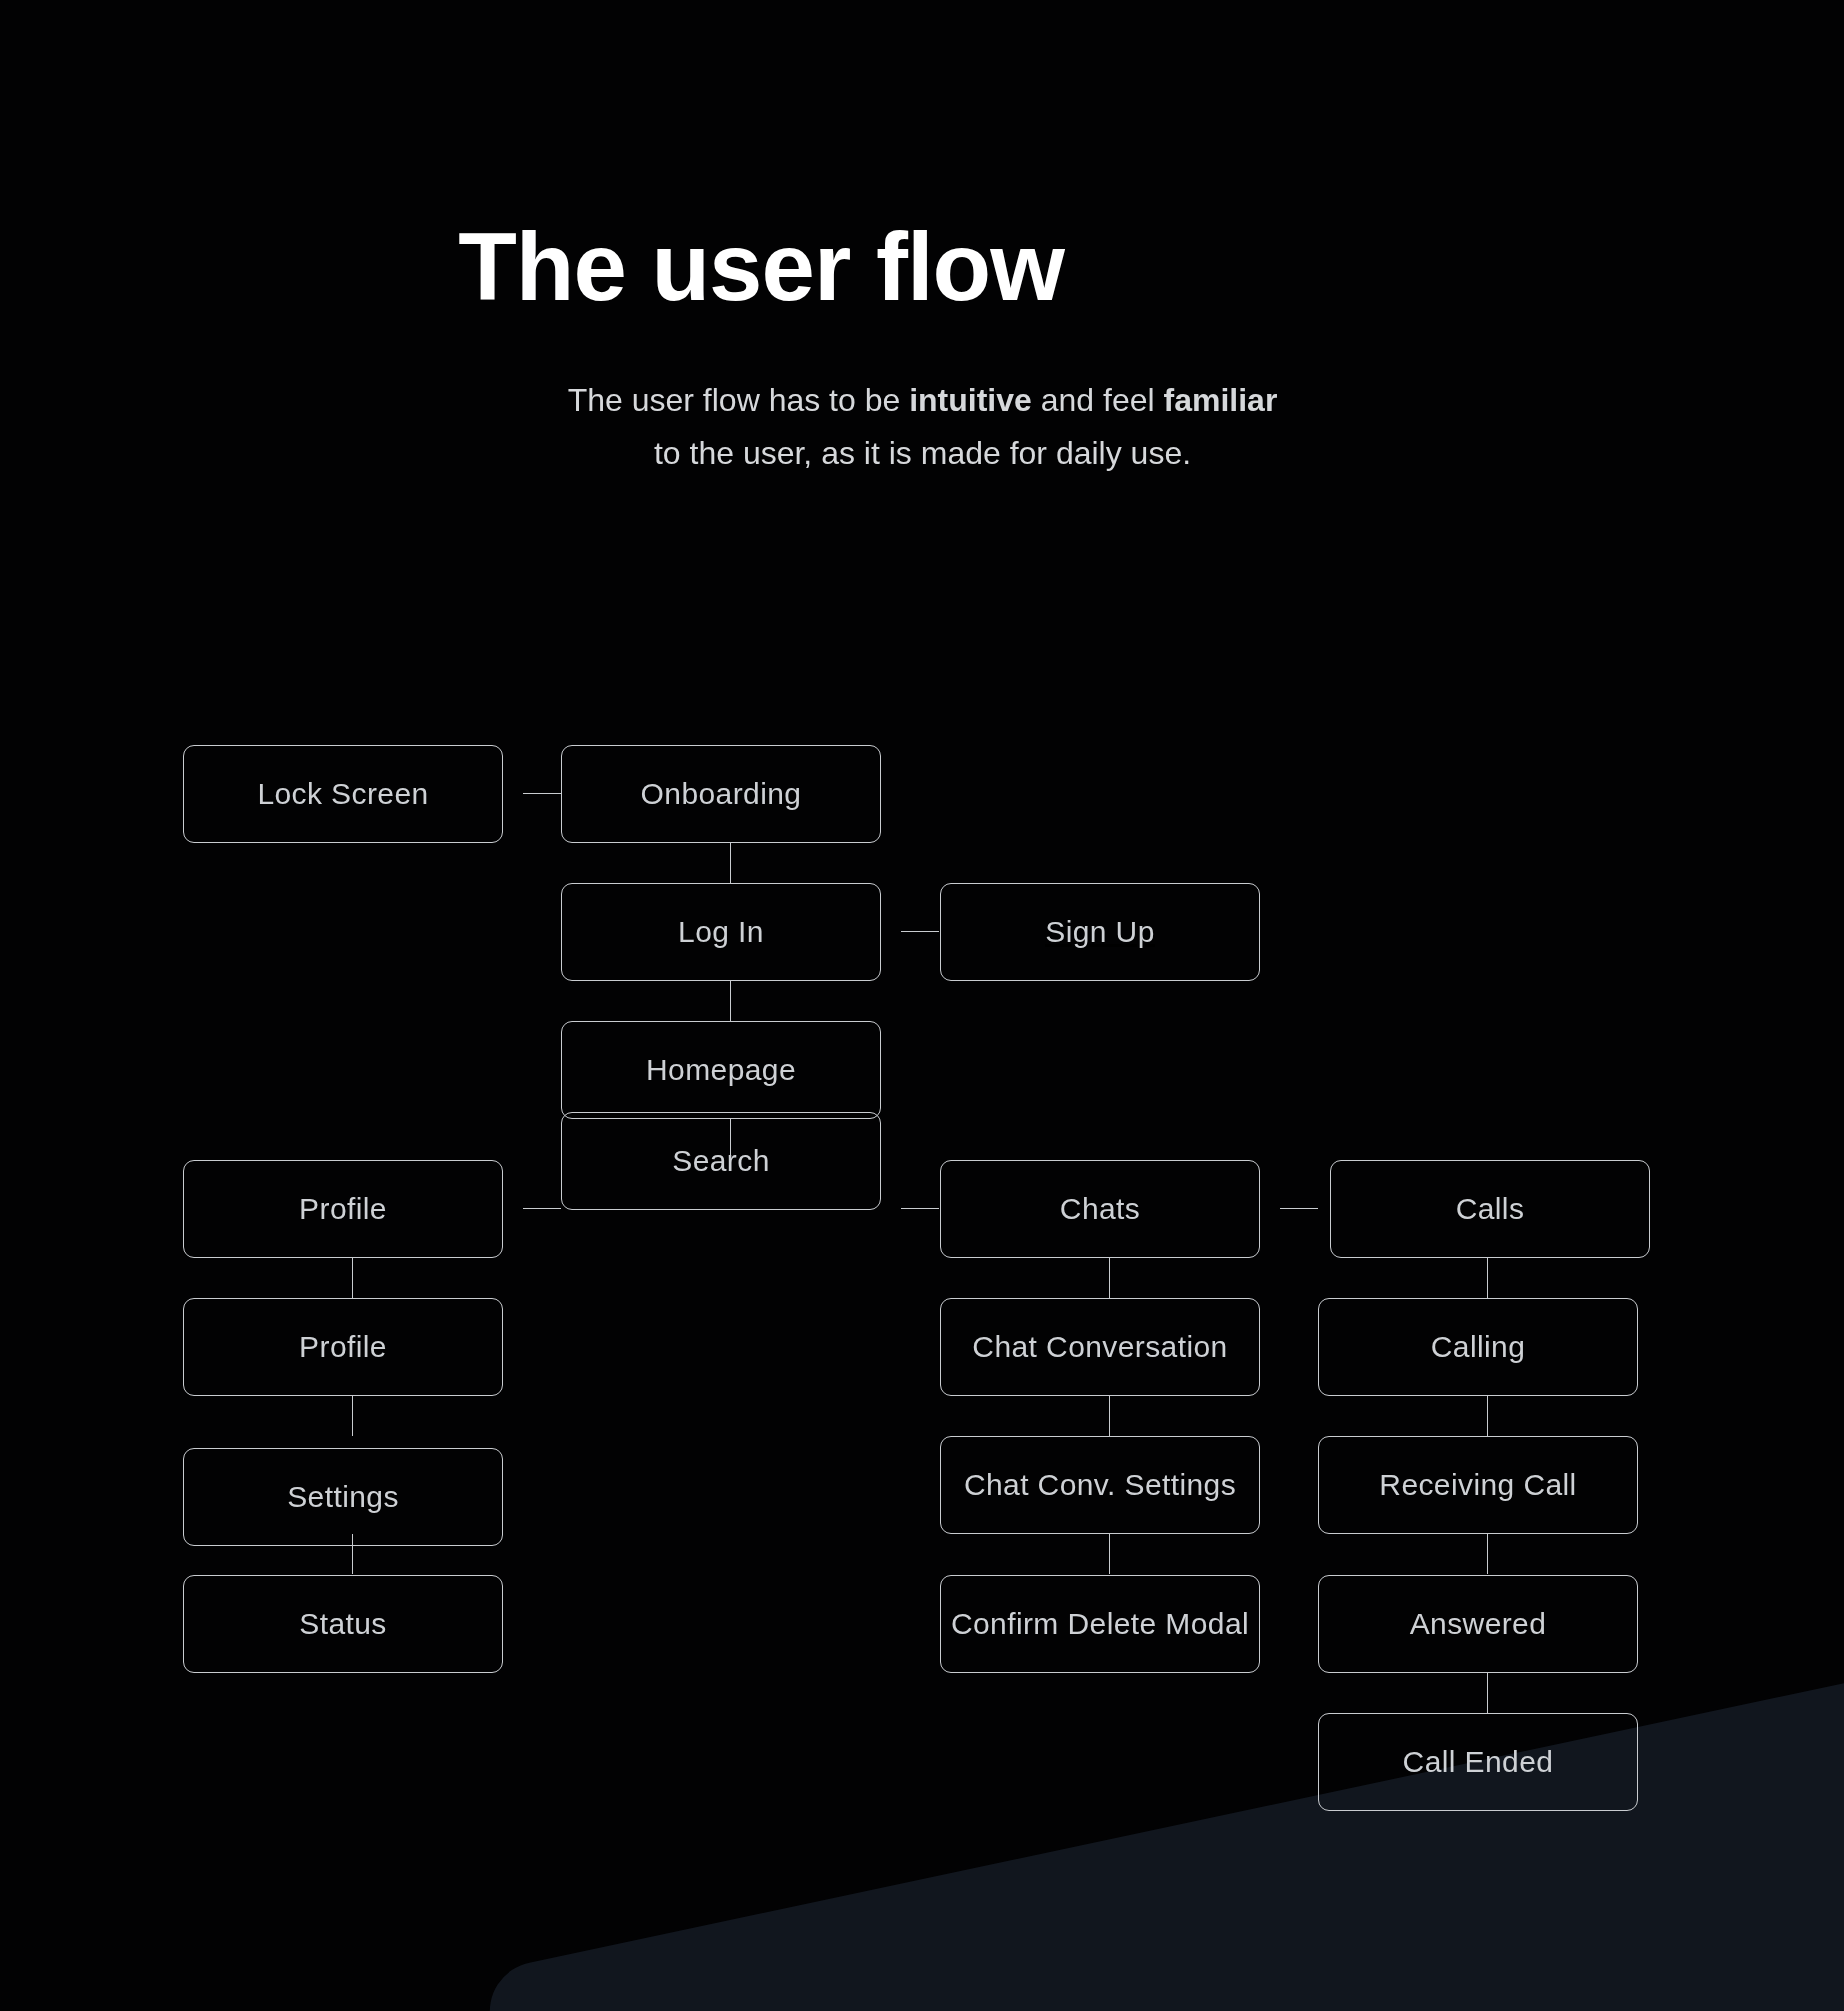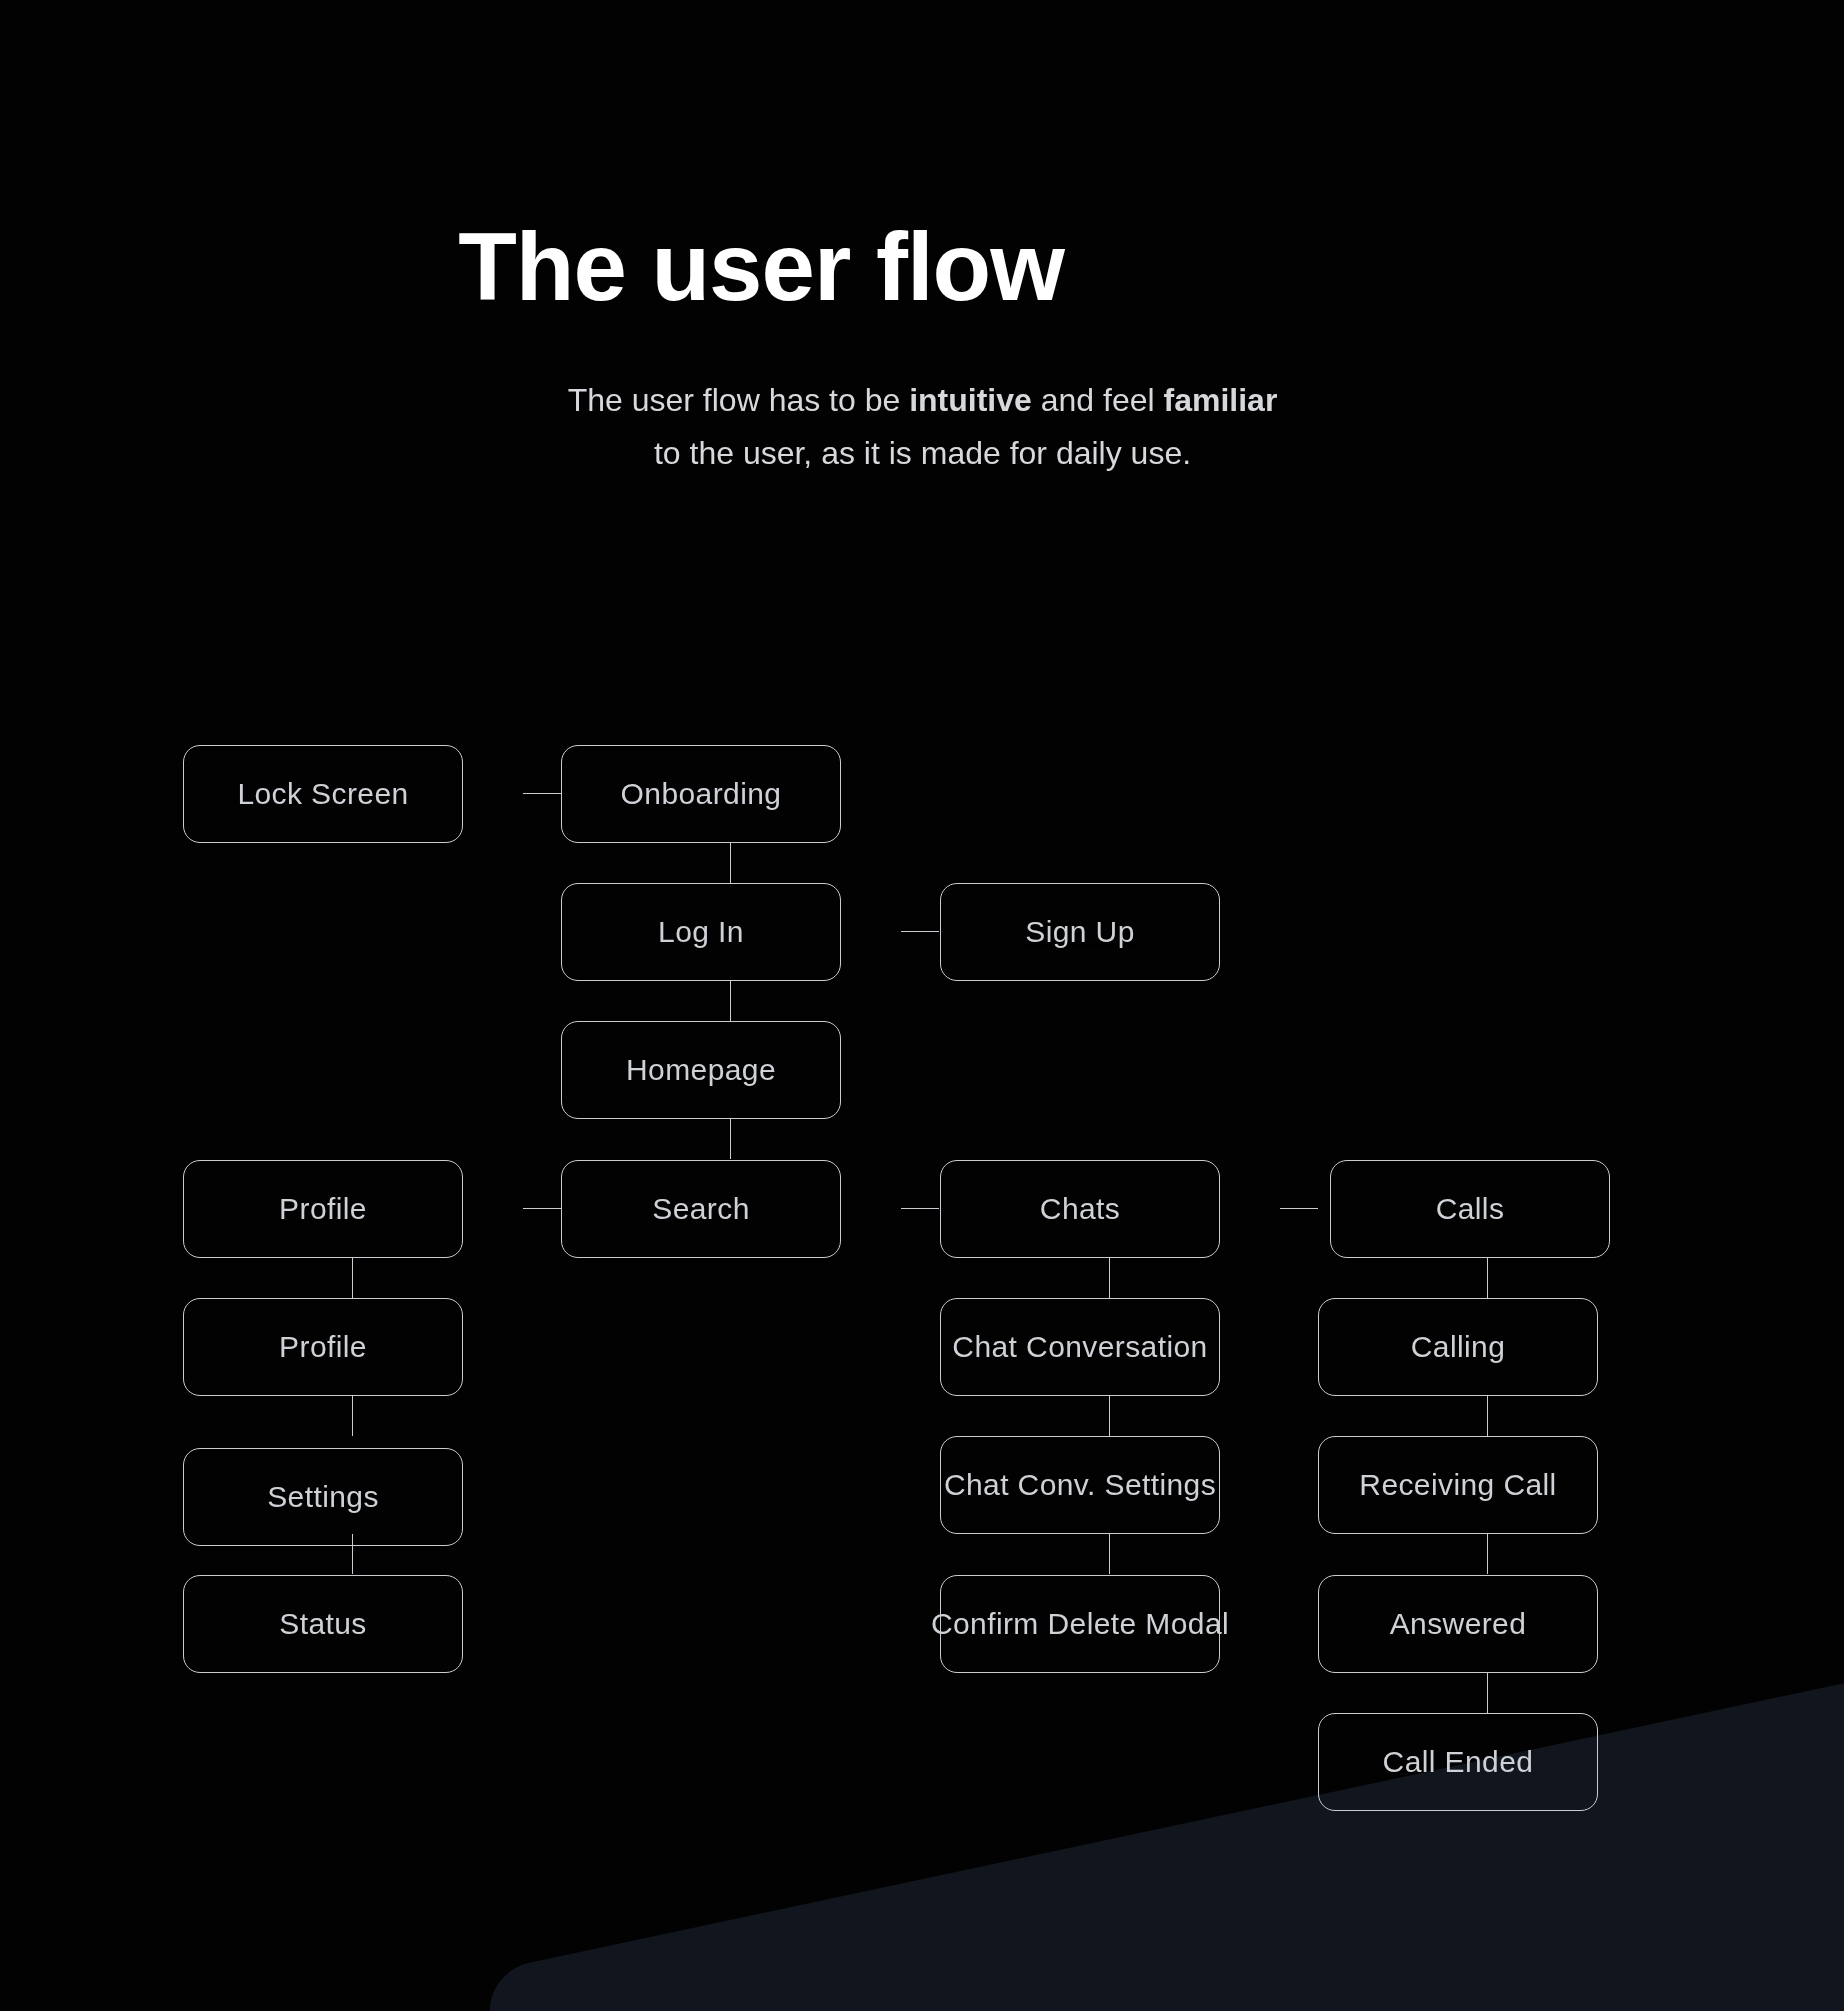--- a/index.html
+++ b/index.html
@@ -47,25 +47,25 @@
     font-size: 32px;
     line-height: 53px;
     font-weight: 300;
     color: var(--subtitle, #d6d8db);
   }
   .subtitle .seg-bold { font-weight: 700; }
 
   .flowchart { position: absolute; left: 0; top: 0; width: 1845px; height: 2012px; z-index: 2; }
   .node {
     position: absolute;
-    width: 280px;
+    width: 320px;
     height: 98px;
     box-sizing: border-box;
     border: 1.4px solid var(--border, #c9ccd0);
-    border-radius: 17px;
+    border-radius: 11px;
     background: transparent;
     display: flex;
     align-items: center;
     justify-content: center;
   }
   .node .node-label {
     font-size: 30px;
     font-weight: 300;
     letter-spacing: 0.4px;
     color: var(--nodetext, #ced1d5);
@@ -101,21 +101,21 @@
       </div>
       <div class="node" style="left: 940px; top: 883px; text-decoration: underline;">
         <span class="node-label">Sign Up</span>
       </div>
       <div class="node" style="left: 561px; top: 1021px; justify-content: center;">
         <span class="node-label">Homepage</span>
       </div>
       <div class="node" style="left: 183px; top: 1160px;">
         <span class="node-label">Profile</span>
       </div>
-      <div class="node" style="left: 561px; top: 1160px; text-align: right;">
+      <div class="node" style="left: 561px; top: 1112px; text-align: right;">
         <span class="node-label">Search</span>
       </div>
       <div class="node" style="left: 940px; top: 1160px;">
         <span class="node-label">Chats</span>
       </div>
       <div class="node" style="left: 1318px; top: 1160px; margin-left: 12px;">
         <span class="node-label">Calls</span>
       </div>
       <div class="node" style="left: 183px; top: 1298px;">
         <span class="node-label">Profile</span>

